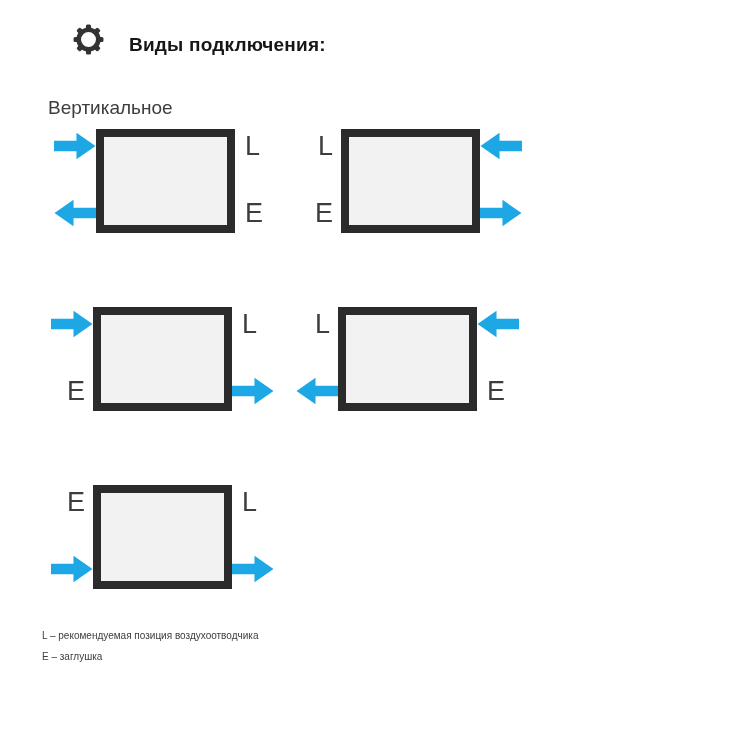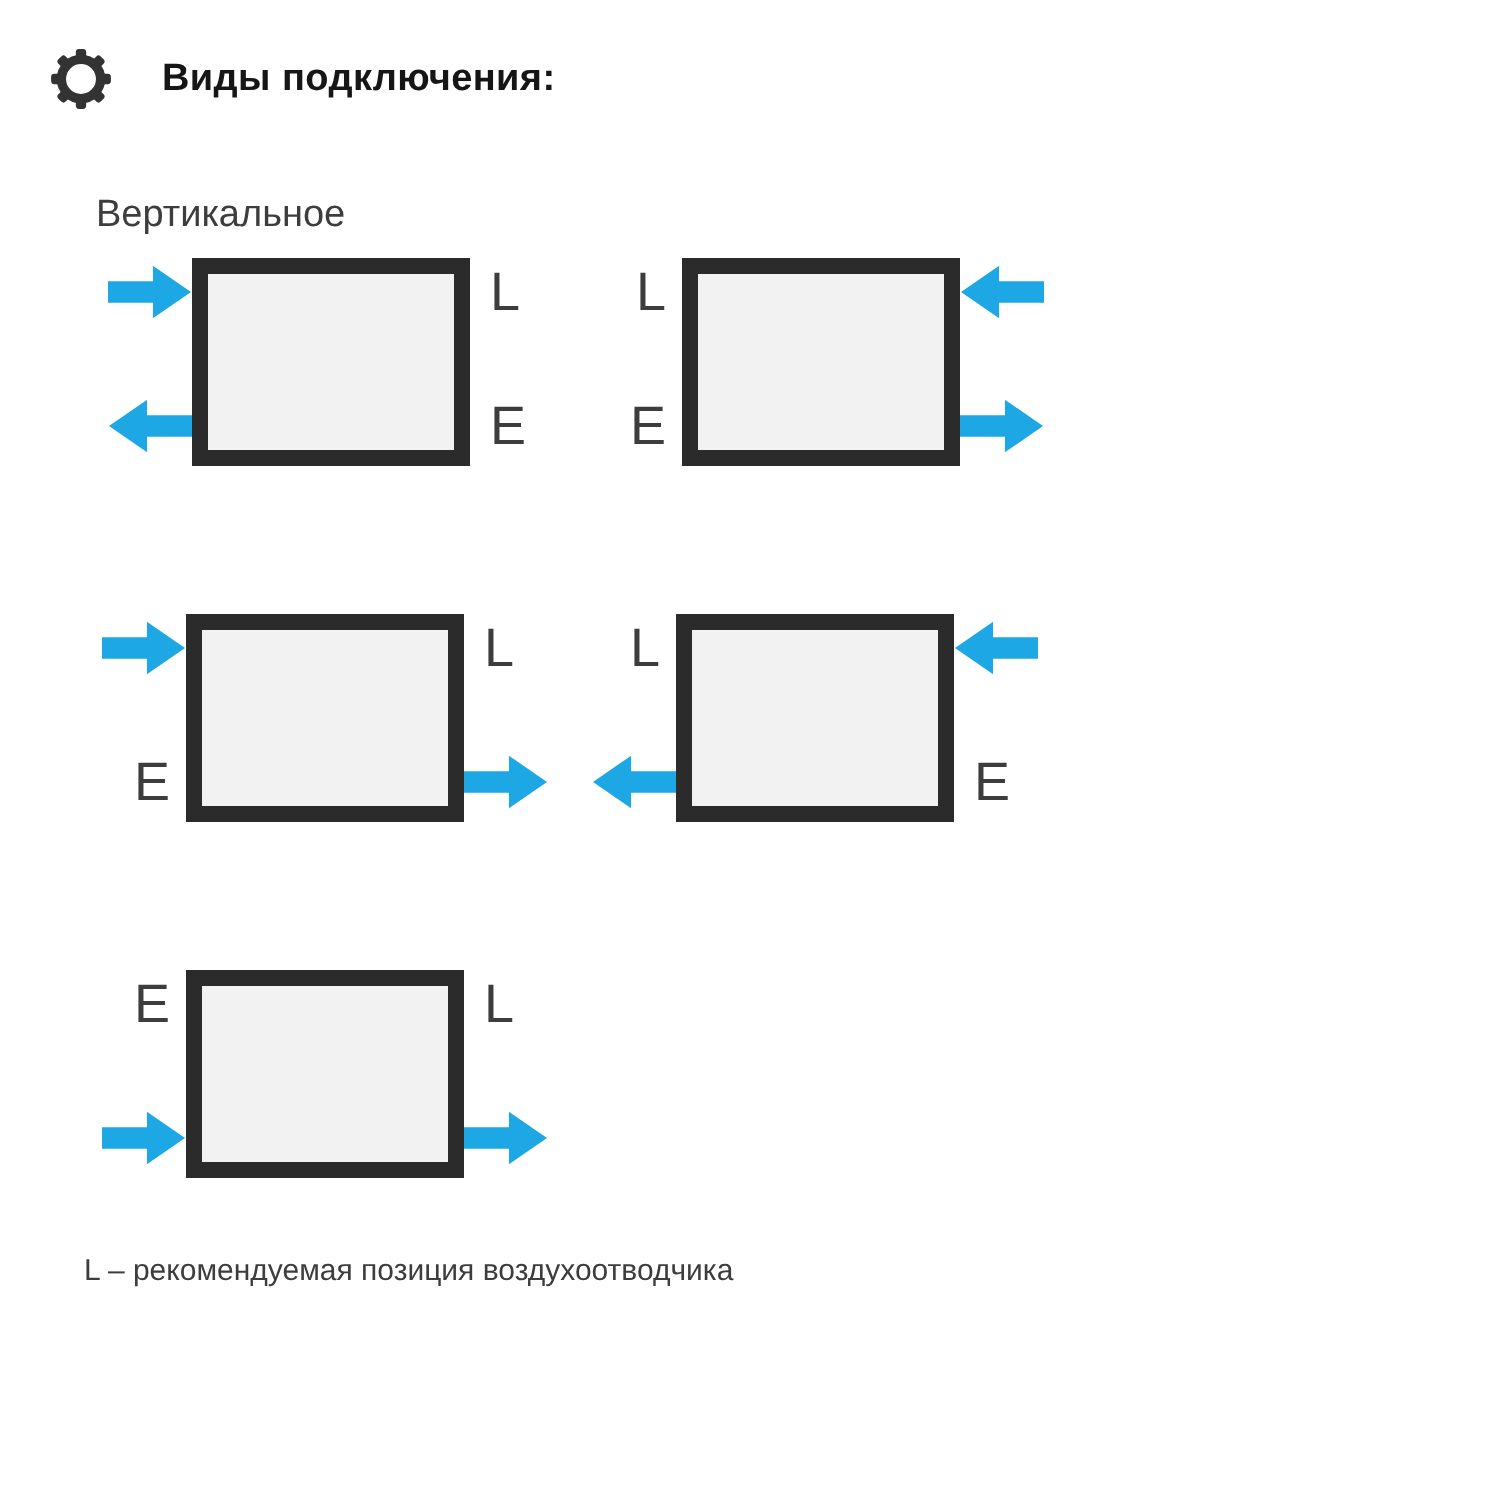--- a/index.html
+++ b/index.html
@@ -14,23 +14,24 @@
   .page {
     position: relative;
     width: 750px;
     height: 750px;
     background: #ffffff;
     font-family: "Liberation Sans", sans-serif;
     overflow: hidden;
   }
   .header {
     display: flex;
-    align-items: center;
+    align-items: flex-end;
     gap: 24px;
     padding: 23px 0 0 24px;
+    margin-left: 48px;
   }
   .gear {
     width: 33px;
     height: 33px;
     color: #333333;
     flex: 0 0 auto;
   }
   .page-title {
     font-size: 19px;
     font-weight: 700;
@@ -72,21 +73,21 @@
     line-height: 28px;
     color: var(--text);
     font-weight: 400;
   }
   .side.left  .slot.letter { padding-right: 8px; }
   .side.right .slot.letter { padding-left: 10px; }
   .slot.arrow svg { width: 42px; height: 28px; display: block; fill: var(--arrow); }
   .slot.arrow.left svg { transform: scaleX(-1); }
   .legend {
     margin: 36px 0 0 42px;
-    font-size: 15px;
+    font-size: 10px;
     line-height: 21px;
     color: var(--text);
   }
 </style>
 </head>
 <body>
 
 <div class="page">
 
   <div class="header">
@@ -212,15 +213,16 @@
                 <polygon points="0,8.5 23,8.5 23,0.5 42.5,14 23,27.5 23,19.5 0,19.5"></polygon>
               </svg>
             </div>
         </div>
       </div>
     </div>
   </div>
 
   <div class="legend">
     <div>L – рекомендуемая позиция воздухоотводчика</div>
+    <div>E – заглушка</div>
   </div>
 
 </div>
 
 </body></html>

